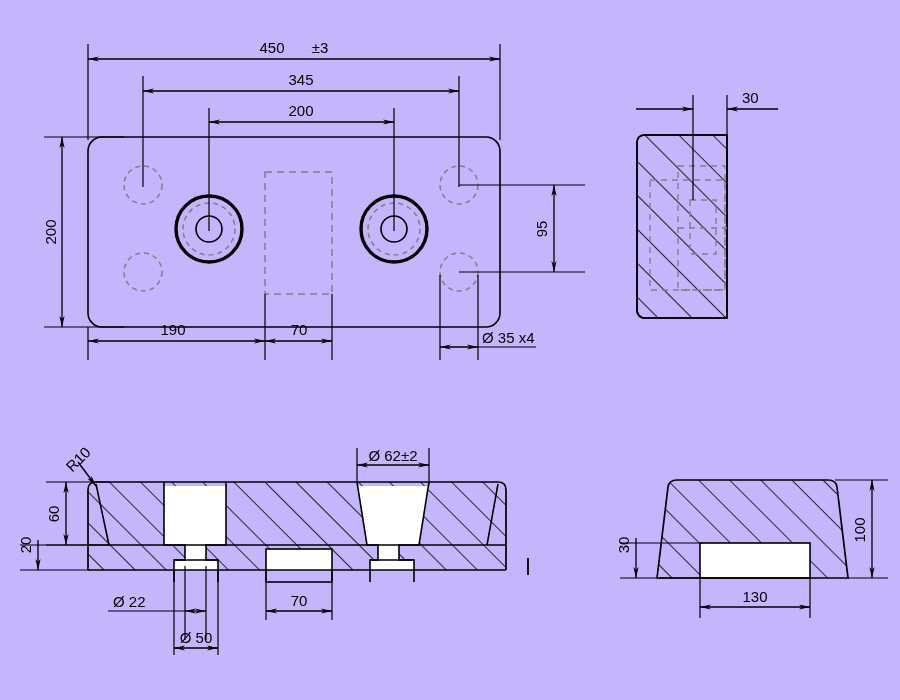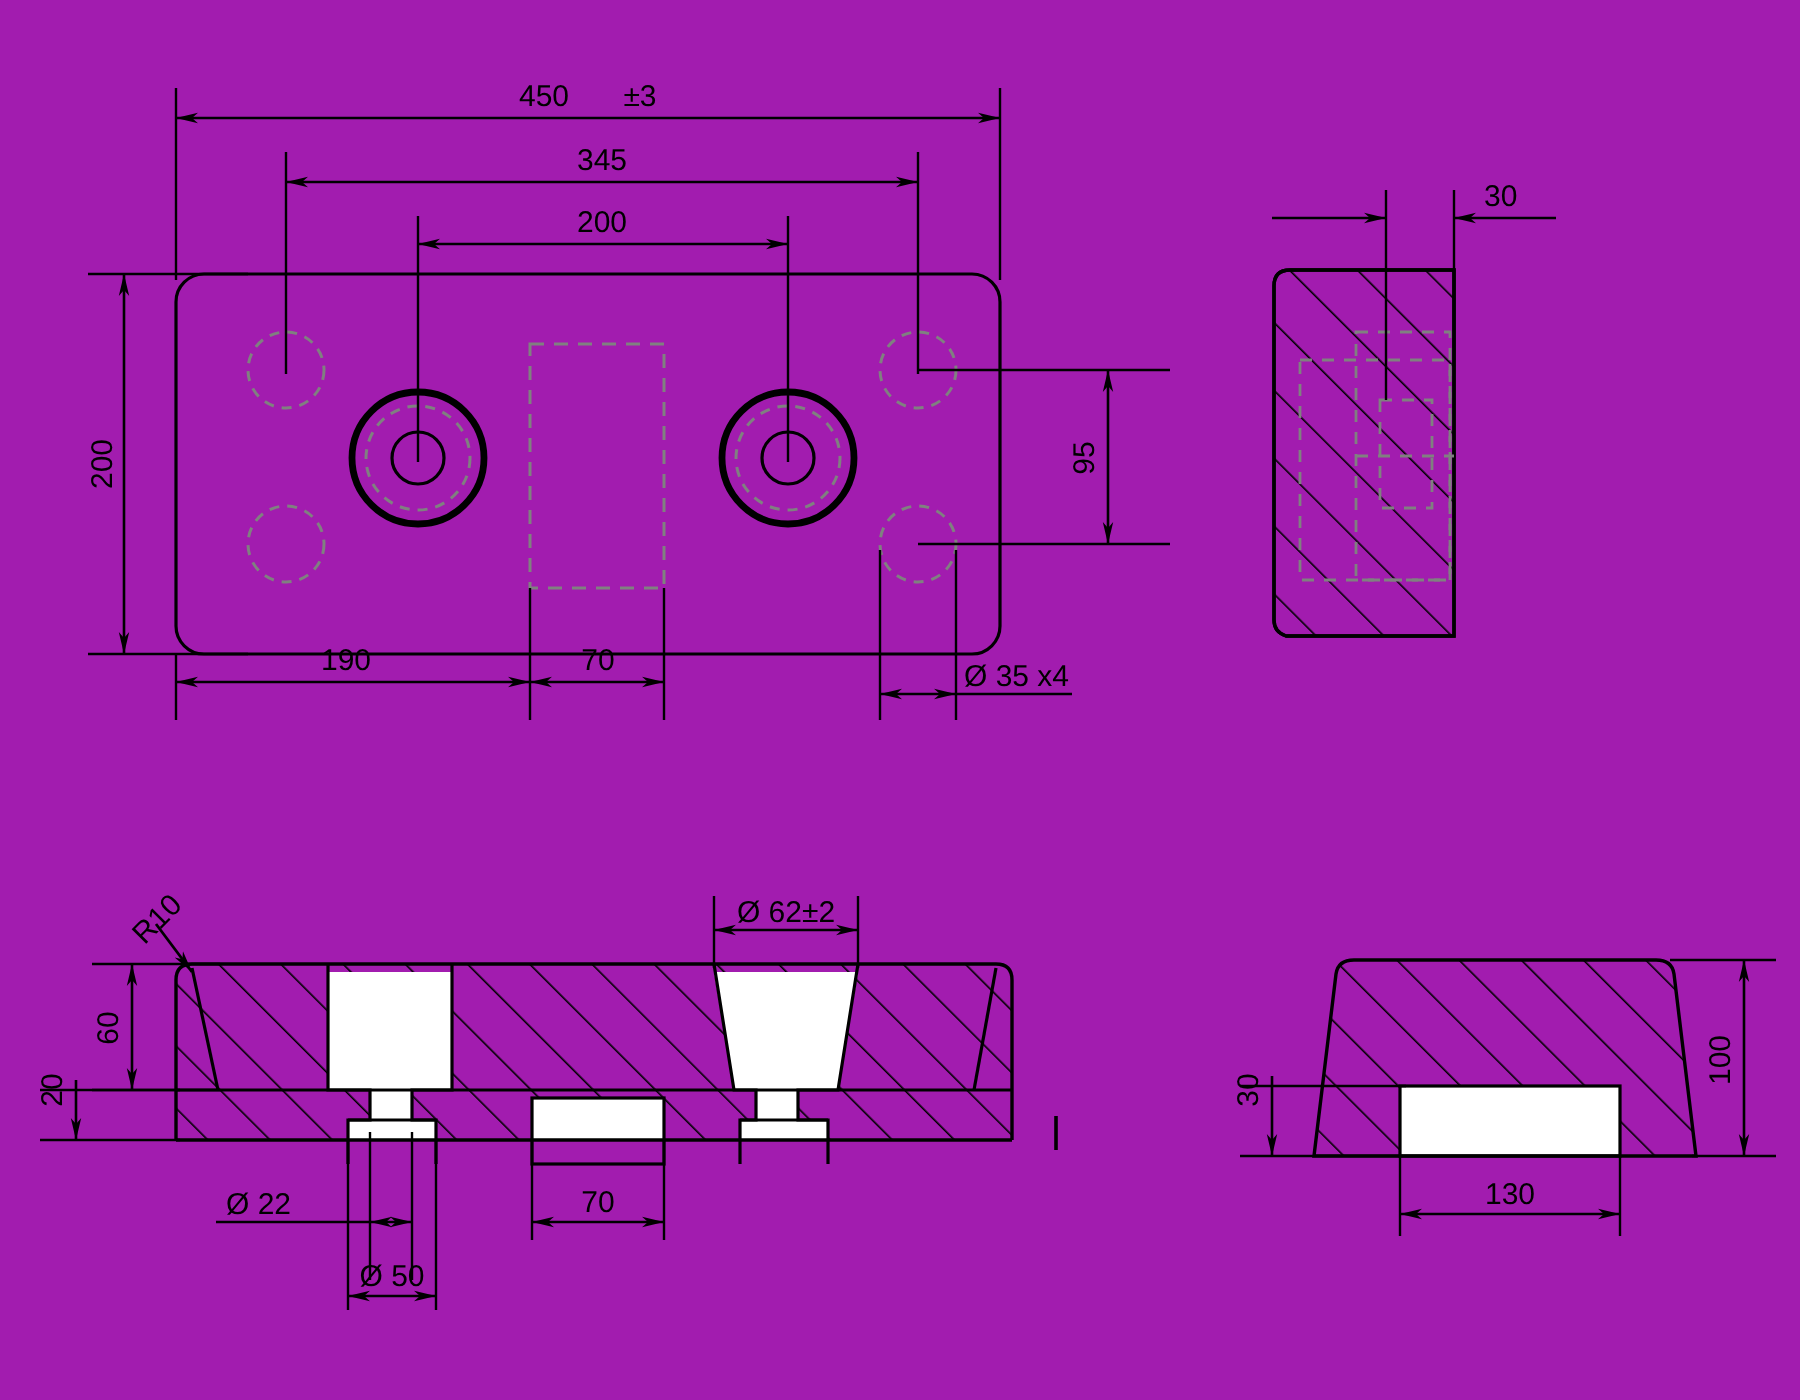--- a/index.html
+++ b/index.html
@@ -1,19 +1,19 @@
 <!DOCTYPE html>
 <html><head>
 <meta charset="utf-8">
 <title>Technical Drawing</title>
 <style>
   html,body{margin:0;padding:0;background:#ffffff;}
   body{width:900px;height:700px;overflow:hidden;
        font-family:"Liberation Sans",sans-serif;}
-  #sheet{position:relative;width:900px;height:700px;background:#a21caf;text-decoration:underline;}
+  #sheet{position:relative;width:900px;height:700px;background:#c4b5fd;text-decoration:underline;}
   svg{display:block;}
   text{font-family:"Liberation Sans",sans-serif;fill:#000;}
 </style>
 </head>
 <body>
 
 <div id="sheet">
 <svg width="900" height="700" viewBox="0 0 900 700">
 
   <defs>

